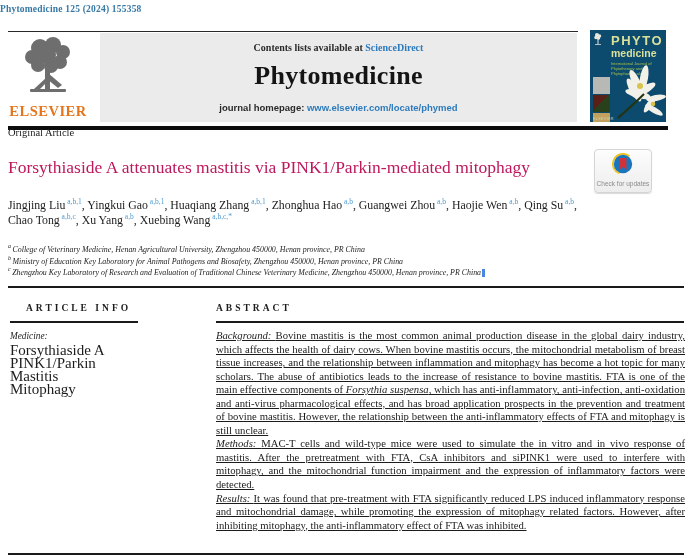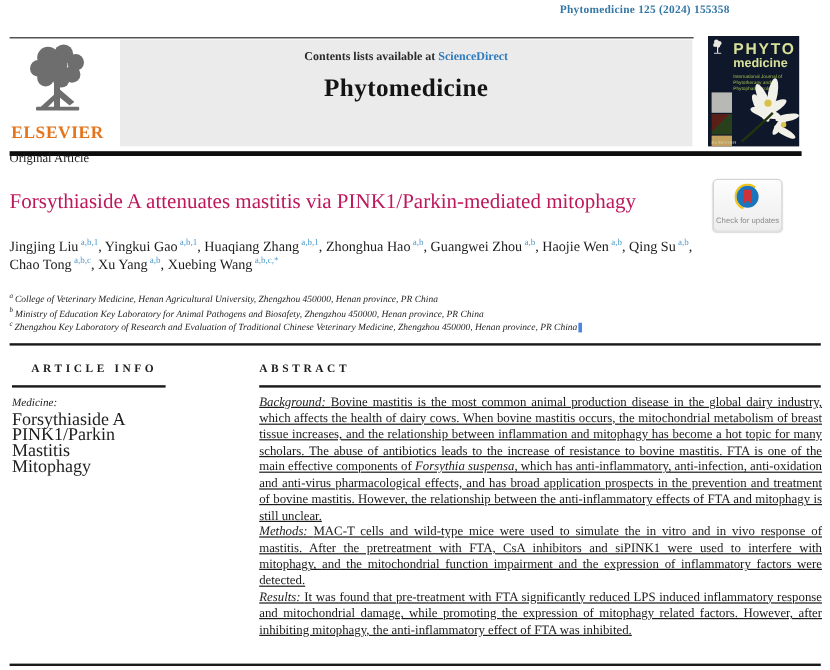--- a/index.html
+++ b/index.html
@@ -3,36 +3,36 @@
 <meta charset="utf-8">
 <style>
   html,body{margin:0;padding:0;}
   body{
     width:692px;height:558px;position:relative;background:#ffffff;
     font-family:"Liberation Serif", serif;color:#1c1c1c;overflow:hidden;
   }
   .abs{position:absolute;}
 
   
-  .citation{top:4px;left:0;width:564px;text-align:right;font-size:9.5px;font-weight:600;color:#3678a5;letter-spacing:.2px;margin-left:44px;}
+  .citation{top:4px;left:0;width:564px;text-align:left;font-size:9.5px;font-weight:600;color:#3678a5;letter-spacing:.2px;}
 
   
   .head-topline{top:31px;left:8px;width:570px;height:1px;background:#2a2a2a;}
   .logo-box{top:33px;left:8px;width:80px;height:89px;background:#ffffff;}
   .logo-tree{display:block;margin:2px auto 0;}
   .logo-word{position:absolute;bottom:2px;left:0;width:80px;text-align:center;font-size:14.5px;font-weight:700;color:#e4751c;letter-spacing:.5px;font-family:"Liberation Serif",serif;}
   .banner{top:33px;left:100px;width:477px;height:89px;background:#ebebeb;}
   .banner .contents{margin-top:9px;text-align:center;font-size:10px;font-weight:700;color:#2a2a2a;}
   .banner .contents a{color:#2d7bbd;text-decoration:none;}
-  .banner .jtitle{margin-top:8px;text-align:center;font-size:21px;font-weight:700;color:#141414;letter-spacing:.3px;}
+  .banner .jtitle{margin-top:8px;text-align:center;font-size:26px;font-weight:700;color:#141414;letter-spacing:.3px;}
   .banner .homepage{margin-top:11px;text-align:center;font-family:"Liberation Sans",sans-serif;font-size:9.5px;font-weight:700;color:#2a2a2a;}
   .banner .homepage a{color:#2d7bbd;text-decoration:none;font-weight:700;}
 
   
-  .cover{top:30px;left:590px;width:76px;height:92px;background:#0f172a;overflow:hidden;}
+  .cover{top:30px;left:590px;width:76px;height:92px;background:#0c4a6e;overflow:hidden;}
   .cover .mini-logo{position:absolute;top:2px;left:3px;width:10px;height:14px;}
   .cover .c-t1{position:absolute;top:3px;left:21px;font-family:"Liberation Sans",sans-serif;font-weight:700;font-size:13px;letter-spacing:1.5px;color:#d8e09a;}
   .cover .c-t2{position:absolute;top:17px;left:21px;font-family:"Liberation Sans",sans-serif;font-weight:700;font-size:10.5px;color:#d8e09a;}
   .cover .c-tag{position:absolute;top:31px;left:21px;width:52px;font-family:"Liberation Sans",sans-serif;font-size:4px;line-height:5px;color:#a3c04c;}
   .cover .thumb{position:absolute;left:3px;width:17px;height:17px;}
   .cover .th1{top:47px;background:#b8b8b4;}
   .cover .th2{top:65px;background:linear-gradient(135deg,#5a1f16 0 45%,#28411c 45% 100%);}
   .cover .th3{top:83px;background:#c2a15e;height:9px;}
   .cover .flower{position:absolute;top:30px;left:20px;}
   .cover .c-foot{position:absolute;bottom:1px;left:3px;font-family:"Liberation Sans",sans-serif;font-size:3.5px;color:#cfd8b0;letter-spacing:.5px;}
@@ -96,20 +96,23 @@
     </g>
   </svg>
   <div class="logo-word">ELSEVIER</div>
 </div>
 
 <div class="abs banner">
   <div class="contents">
     <span>Contents lists available at </span><a>ScienceDirect</a>
   </div>
   <div class="jtitle">Phytomedicine</div>
+  <div class="homepage">
+    <span>journal homepage: </span><a>www.elsevier.com/locate/phymed</a>
+  </div>
 </div>
 
 <div class="abs cover">
   <svg class="mini-logo" viewBox="0 0 20 28">
     <g fill="#e8e8df">
       <circle cx="8" cy="6" r="4"></circle>
         <circle cx="13" cy="8" r="3.5"></circle>
         <circle cx="6" cy="11" r="3.5"></circle>
         <circle cx="11" cy="12" r="3.5"></circle>
       <rect x="9" y="13" width="2" height="11"></rect>

